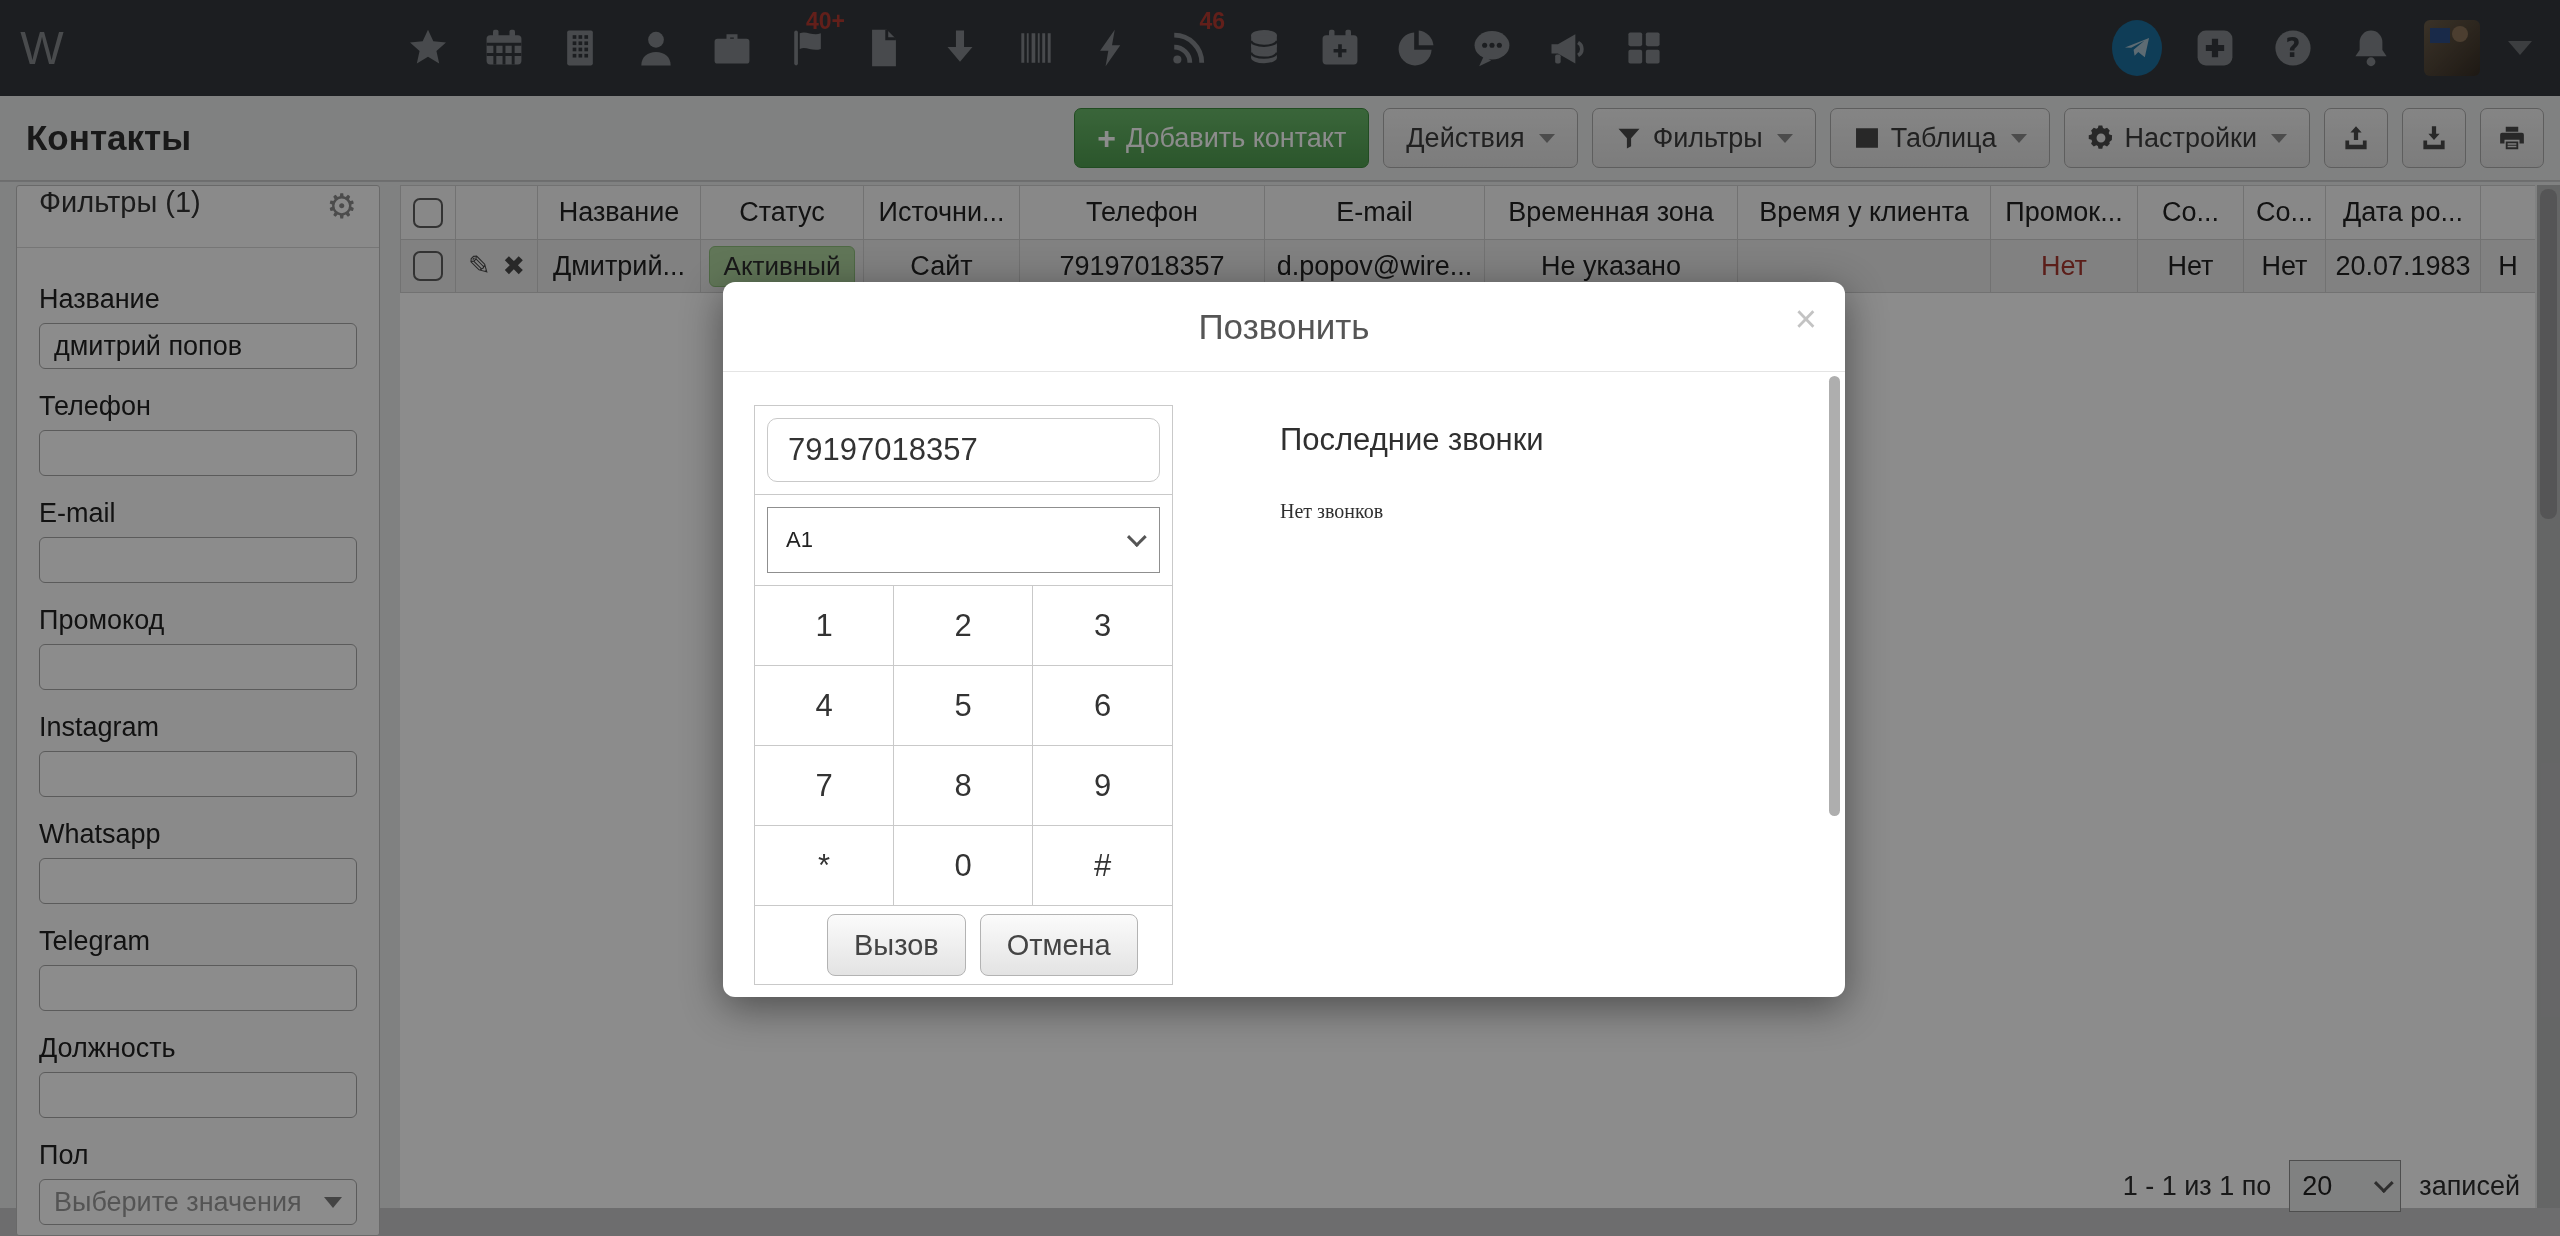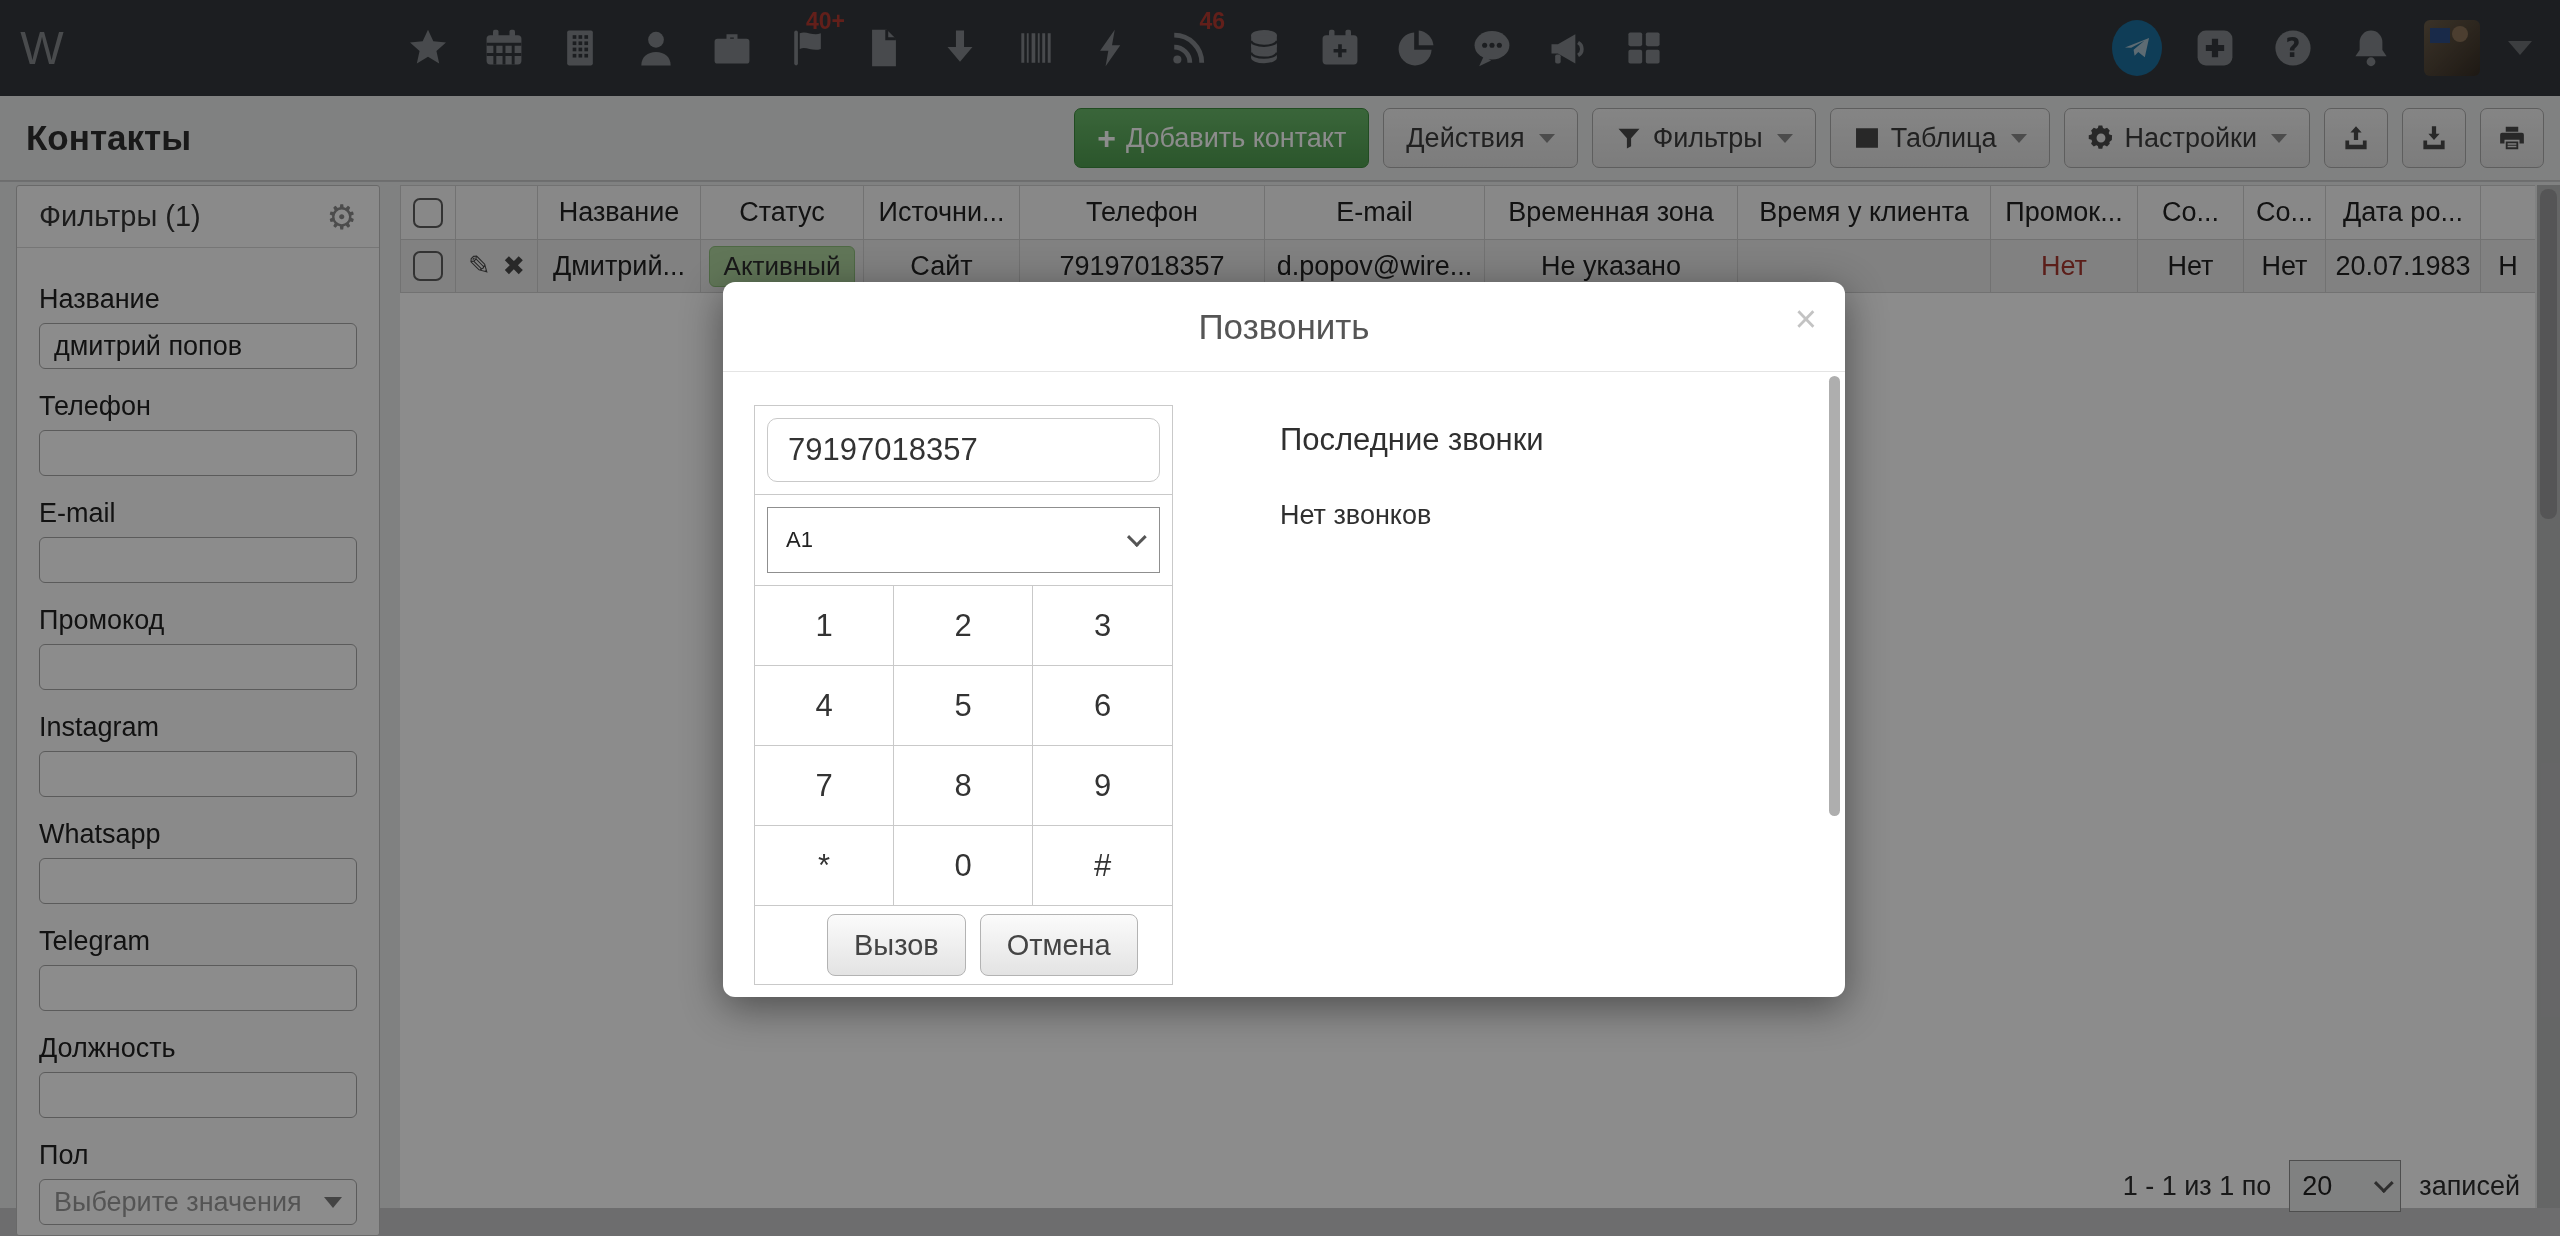--- a/index.html
+++ b/index.html
@@ -37,21 +37,21 @@
   .btn-green .plus { font-size:32px; font-weight:700; color:#fff; }
   .btn-icon { padding:0 16px; }
   .btn-icon svg { width:30px; height:30px; }
 
   
   .content-bg { position:absolute; left:0; top:182px; width:2560px; height:1026px; background:#eaebeb; }
   .bottom-band { position:absolute; left:0; top:1208px; width:2560px; height:28px; background:#c6c7c8; }
 
   
   .sidebar { position:absolute; left:16px; top:185px; width:364px; height:1051px; background:#fcfcfc; border:1px solid #bfbfbf; border-radius:3px; overflow:hidden; }
-  .sidebar-header { height:62px; display:flex; align-items:center; justify-content:space-between; padding:0 22px; border-bottom:1px solid #d7d7d7; }
+  .sidebar-header { height:62px; display:flex; align-items:flex-start; justify-content:space-between; padding:0 22px; border-bottom:1px solid #d7d7d7; }
   .sidebar-title { font-size:29px; color:#333; }
   .gear-glyph { font-size:34px; color:#8a8a8a; cursor:pointer; }
   .sidebar-body { padding:14px 22px 0 22px; }
   .f-label { font-size:27px; color:#222; margin-top:22px; margin-bottom:8px; }
   .f-input { width:100%; height:46px; border:1px solid #a6a6a6; border-radius:6px; background:#fff; font-size:27px; color:#222; padding:16px 14px; outline:none; font-family:inherit; }
   .f-select { width:100%; height:46px; border:1px solid #a6a6a6; border-radius:6px; background:#fff; display:flex; align-items:center; justify-content:space-between; padding:0 14px; cursor:pointer; }
   .f-select .ph { font-size:27px; color:#9a9a9a; }
   .f-select .tri { width:0; height:0; border-left:9px solid transparent; border-right:9px solid transparent; border-top:11px solid #7d7d7d; }
 
   
@@ -94,21 +94,21 @@
   .line-select { width:100%; height:66px; border:1px solid #8f8f8f; display:flex; align-items:center; justify-content:space-between; padding:0 18px; cursor:pointer; }
   .line-select .val { font-size:22px; color:#222; }
   .keypad { display:grid; grid-template-columns:1fr 1fr 1fr; }
   .key { height:80px; display:flex; align-items:center; justify-content:center; font-size:31px; color:#333; border-bottom:1px solid #c9c9c9; cursor:pointer; background:#fff; }
   .key:nth-child(3n+1), .key:nth-child(3n+2) { border-right:1px solid #c9c9c9; }
   .dialer-footer { display:flex; align-items:center; gap:14px; padding:8px 0 8px 72px; height:78px; }
   .dlg-btn { height:62px; padding:0 26px; font-size:29px; color:#444; background:linear-gradient(#fbfbfb,#e3e3e3); border:1px solid #b3b3b3; border-radius:8px; cursor:pointer; font-family:inherit; }
 
   .recent { position:absolute; left:557px; top:50px; }
   .recent-title { font-size:31px; color:#2f2f2f; }
-  .recent-empty { font-size:27px; color:#2f2f2f; margin-top:42px; }
+  .recent-empty { font-size:20px; color:#2f2f2f; margin-top:42px;font-family:Liberation Serif, serif; }
 </style>
 </head>
 <body>
 
 <div id="stage">
 
   <div class="navbar">
     <div class="logo">W</div>
     <div class="nav-icons">
       <div class="nav-icon">

